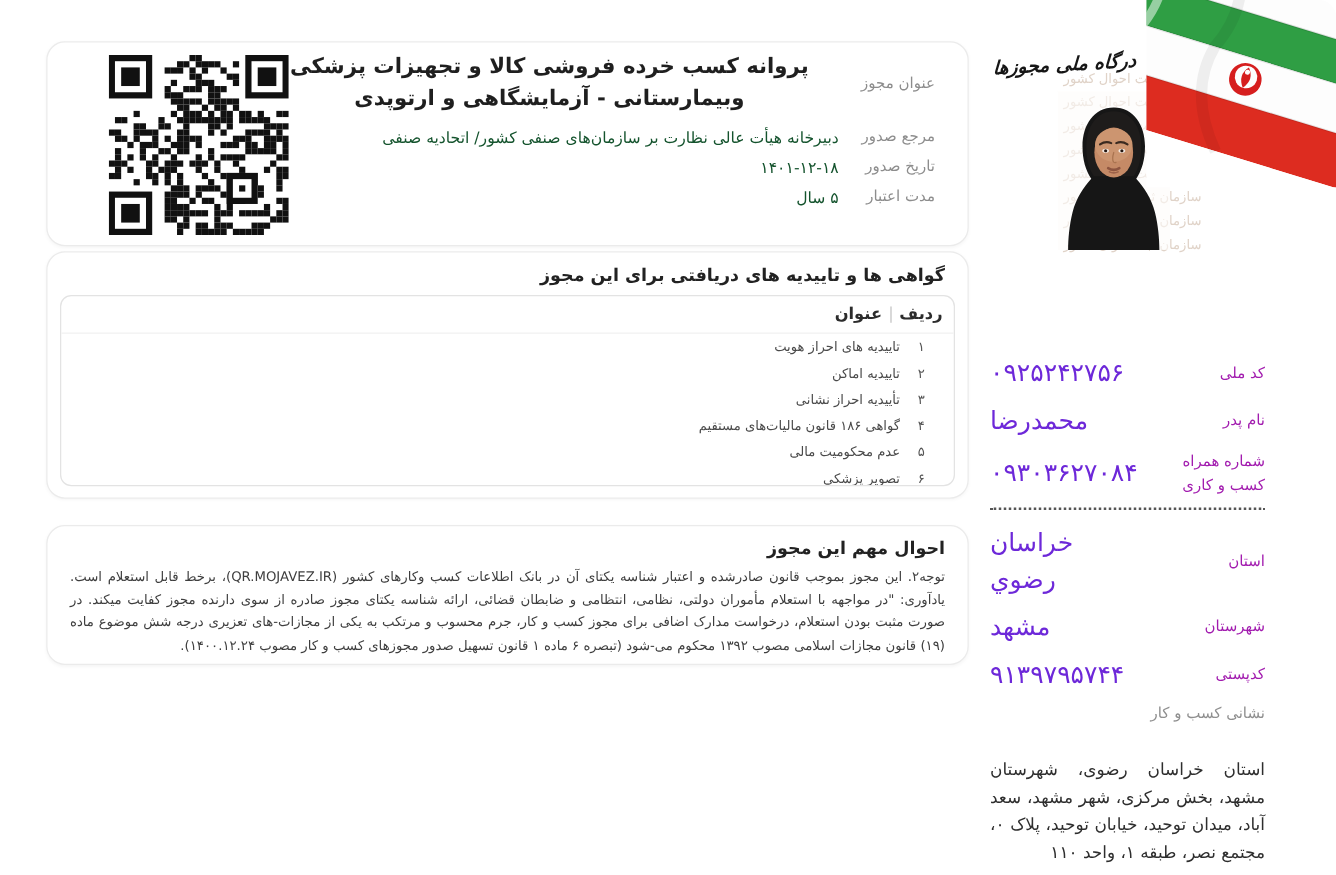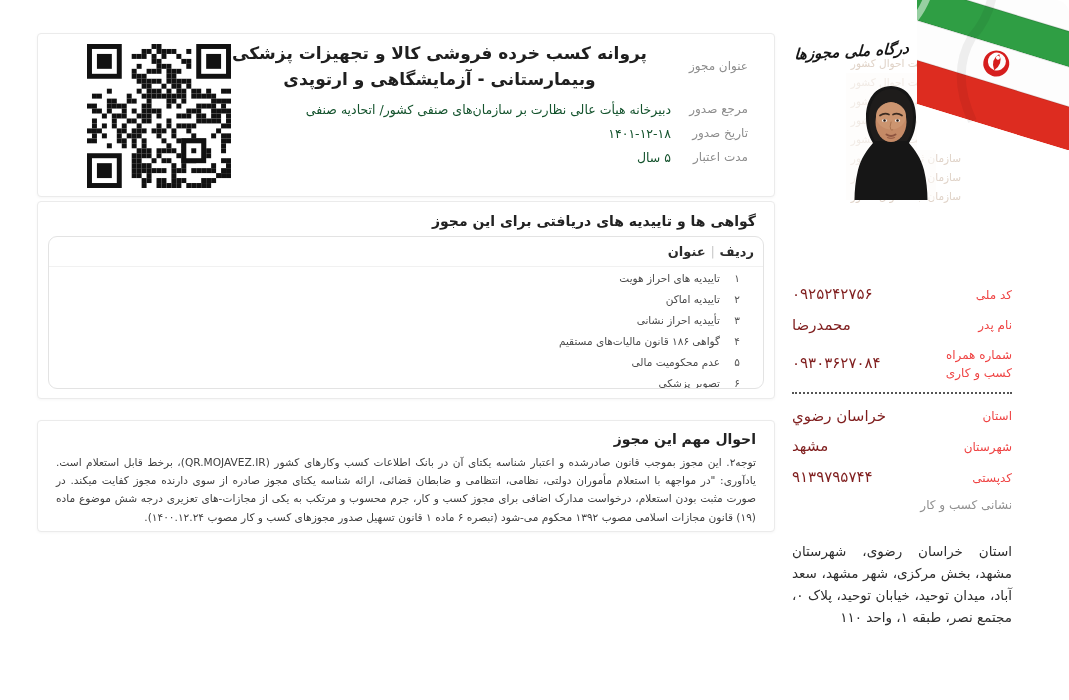--- a/index.html
+++ b/index.html
@@ -6,21 +6,21 @@
   html,body { background:#fff; }
   body {
     width:1069px; height:700px; position:relative; overflow:hidden;
     font-family:"DejaVu Sans", sans-serif; direction:rtl;
   }
   .page { position:absolute; inset:0; background:#fff; }
 
   
   .card {
     position:absolute; background:#fff;
-    border:1px solid #ebebeb; border-radius:4px;
+    border:1px solid #ebebeb; border-radius:15px;
     box-shadow:0 1px 3px rgba(0,0,0,.04);
     padding-left:20px;
   }
   .card1 { right:294px; top:33px; width:738px; height:164px; }
   .card2 { right:294px; top:201px; width:738px; height:198px; }
   .card3 { right:294px; top:420px; width:738px; height:112px; }
 
   
   .qr { position:absolute; left:49px; top:10px; width:144px; height:144px; }
   .lic-label { position:absolute; right:26px; font-size:12px; color:#8d8d8d; white-space:nowrap; }
@@ -76,22 +76,22 @@
   }
   .photo { position:absolute; top:73px; right:133px; width:90px; height:127px; z-index:2; }
 
   .sidebar { position:absolute; top:0; right:57px; width:220px; height:700px; }
   .holder-name {
     position:absolute; top:213px; right:0; left:0;
     text-align:center; font-size:16.5px; font-weight:bold; color:#1a1a1a;
   }
   .fields { position:absolute; top:284px; right:0; left:0; }
   .frow { display:flex; justify-content:space-between; align-items:center; margin-bottom:9px; }
-  .flabel { font-size:12px; color:#ef4444; text-align:right; max-width:92px; line-height:1.55; }
-  .fvalue { font-size:15px; color:#7f1d1d; font-weight:500; text-align:left; max-width:122px; line-height:1.45; }
+  .flabel { font-size:12px; color:#a21caf; text-align:right; max-width:92px; line-height:1.55; }
+  .fvalue { font-size:20px; color:#6d28d9; font-weight:500; text-align:left; max-width:122px; line-height:1.45; }
   .dash-sep { border:0; border-top:2px dotted #555; margin:3px 0 12px; }
   .addr-label { font-size:12px; color:#8f8f8f; text-align:right; margin:3px 0 4px; }
   .addr-text { font-size:13.5px; color:#2e2e2e; line-height:1.62; text-align:justify;margin-top:29px; }
 </style>
 </head>
 <body>
 
 <div class="page">
 
   <section class="card card1">

